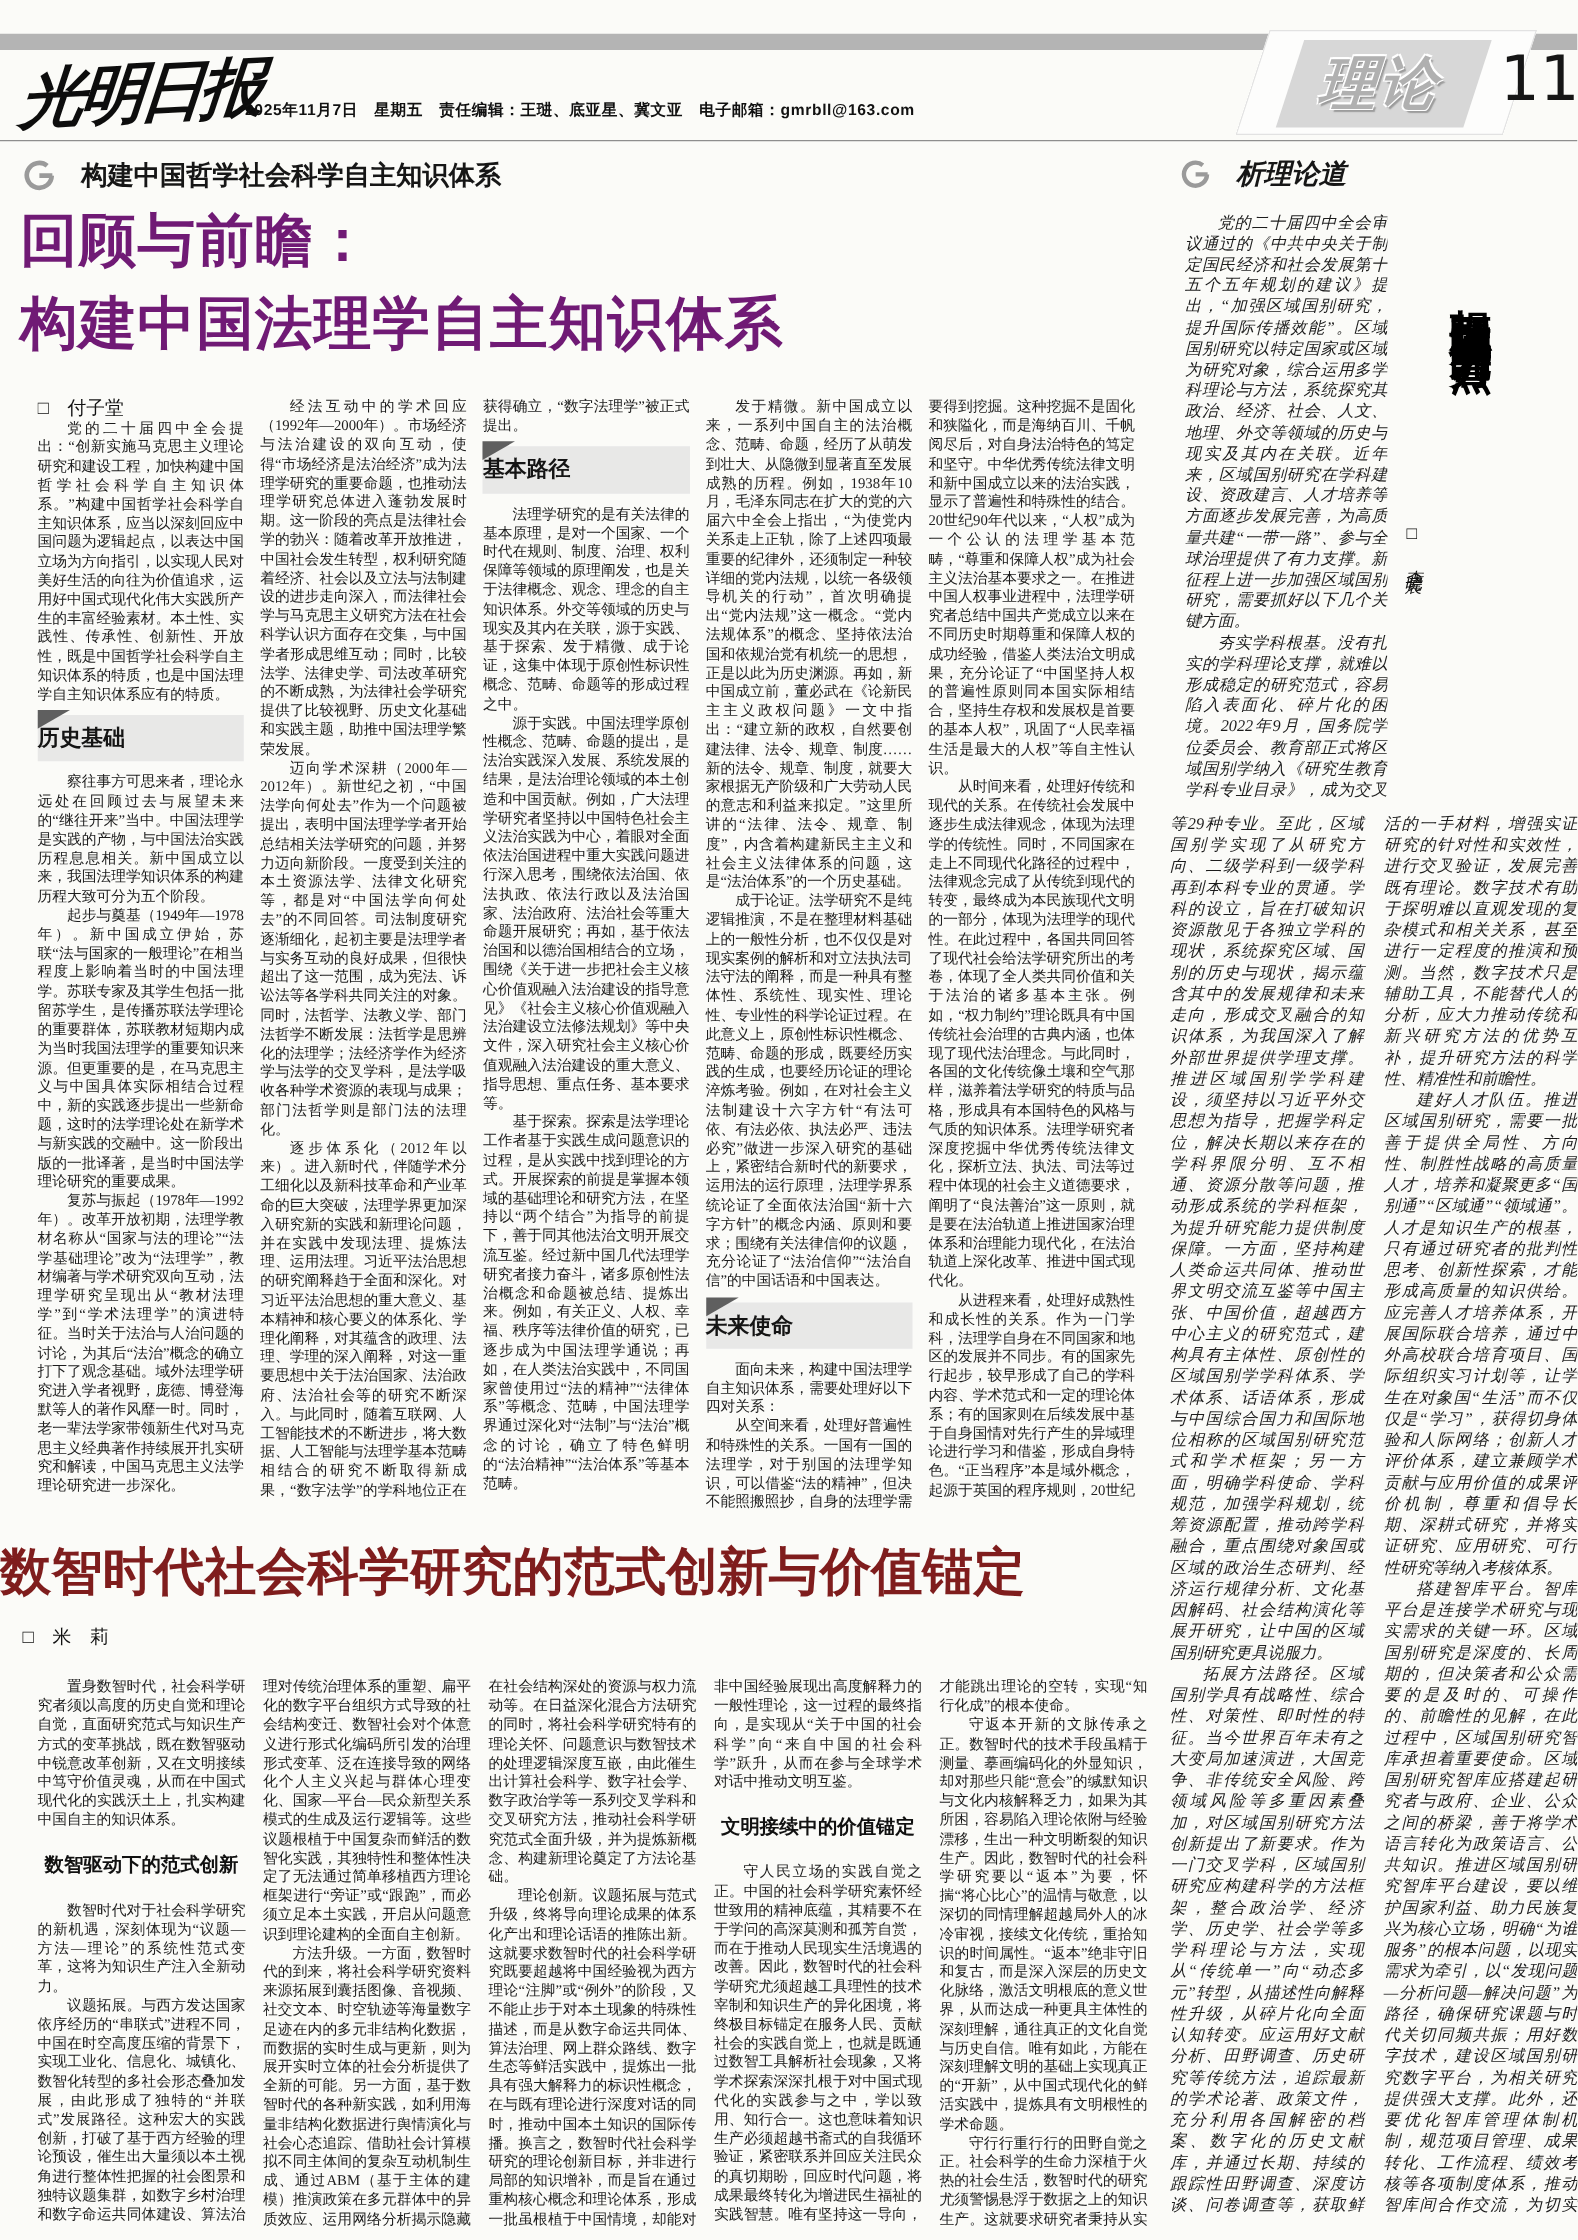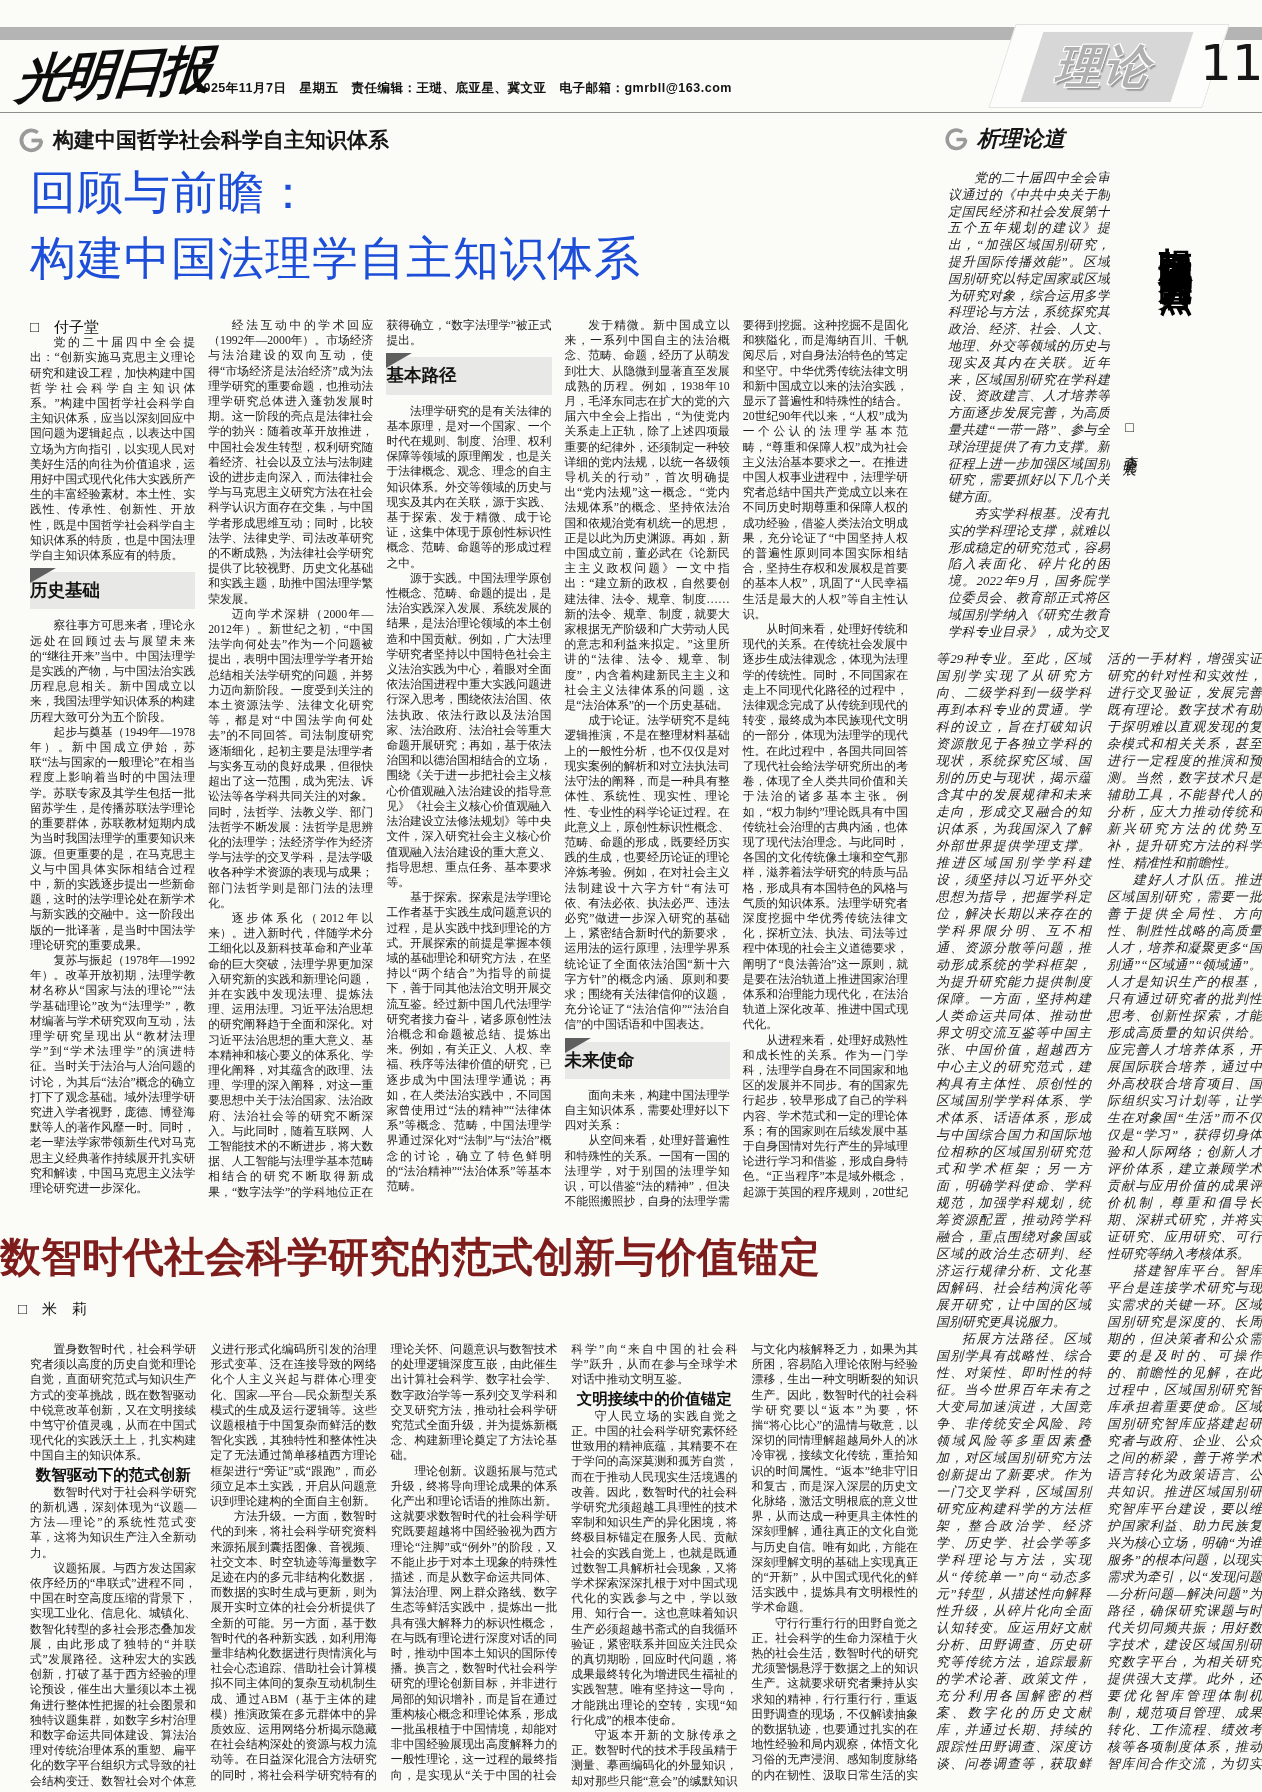--- a/index.html
+++ b/index.html
@@ -31,49 +31,49 @@
   .flag-gray span{
     font-size:46px;font-weight:bold;color:#b0b0b0;
     font-family:"Liberation Sans","DejaVu Sans",sans-serif;letter-spacing:2px;
     text-shadow:-1px -1px 0 #fff,1px -1px 0 #fff,-1px 1px 0 #fff,1px 1px 0 #fff,3px 3px 1px #9b9b9b;
   }
   .pagenum{
     position:absolute;left:1200px;top:34px;font-size:50px;color:#161616;
     font-family:"DejaVu Sans","Liberation Sans",sans-serif;font-weight:500;
   }
   
-  .kicker{position:absolute;display:flex;align-items:center;gap:8px;
+  .kicker{position:absolute;display:flex;align-items:center;gap:20px;
     font-family:"Liberation Sans","DejaVu Sans",sans-serif;font-weight:bold;color:#161616;}
   .kicker svg{flex:0 0 auto;}
   #main-kicker{left:18px;top:126px;font-size:21px;}
   #right-kicker{left:944px;top:124px;font-size:22px;font-style:italic;}
   
-  .main-title{position:absolute;left:30px;top:160px;width:880px;
-    font-size:46px;line-height:66px;font-weight:normal;color:#1d4ed8;letter-spacing:1px;}
+  .main-title{position:absolute;left:16px;top:160px;width:880px;
+    font-size:46px;line-height:66px;font-weight:bold;color:#701a75;letter-spacing:1px;}
   .bodycols{
     position:absolute;text-align:justify;overflow:hidden;
     font-size:11.8px;line-height:15.2px;color:#1c1c1c;
   }
   #main-body{left:30px;top:318px;width:878px;height:896px;column-count:5;column-gap:13px;}
   #bottom-body{left:30px;top:1342px;width:888px;height:448px;column-count:5;column-gap:14px;}
   .para{text-indent:2em;margin:0;}
   .byline{font-size:15px;margin:2px 0 0 0;text-indent:0;color:#111;}
   .box-head{
     break-inside:avoid;position:relative;background:#e8e8e7;margin:9px 0 9px 0;padding:11px 0 11px 0;
     text-align:left;font-family:"Liberation Sans","DejaVu Sans",sans-serif;
     font-weight:bold;font-size:17.5px;color:#141414;text-indent:0;
   }
   .box-head .tri{
     position:absolute;left:0;top:-4px;width:0;height:0;
     border-top:15px solid #5f5f5f;border-right:26px solid transparent;
   }
   .sub-head{
     break-inside:avoid;text-align:center;text-indent:0;
     font-family:"Liberation Sans","DejaVu Sans",sans-serif;
-    font-weight:bold;font-size:15.5px;margin:3px 0;color:#111;
+    font-weight:bold;font-size:15.5px;margin:21px 0;color:#111;
   }
   
   .bottom-title{position:absolute;left:0;top:1230px;width:920px;font-size:41px;
     font-weight:bold;color:#7f1d1d;letter-spacing:0px;}
   .bottom-byline{position:absolute;left:18px;top:1300px;font-size:15px;color:#111;}
   
   .kai{font-style:italic;font-family:"Liberation Serif","DejaVu Serif",serif;}
   #right-intro{left:948px;top:170px;width:162px;height:468px;
     font-size:13px;line-height:16.8px;}
   #right-lower{left:936px;top:650px;width:326px;height:1136px;column-count:2;column-gap:16px;

